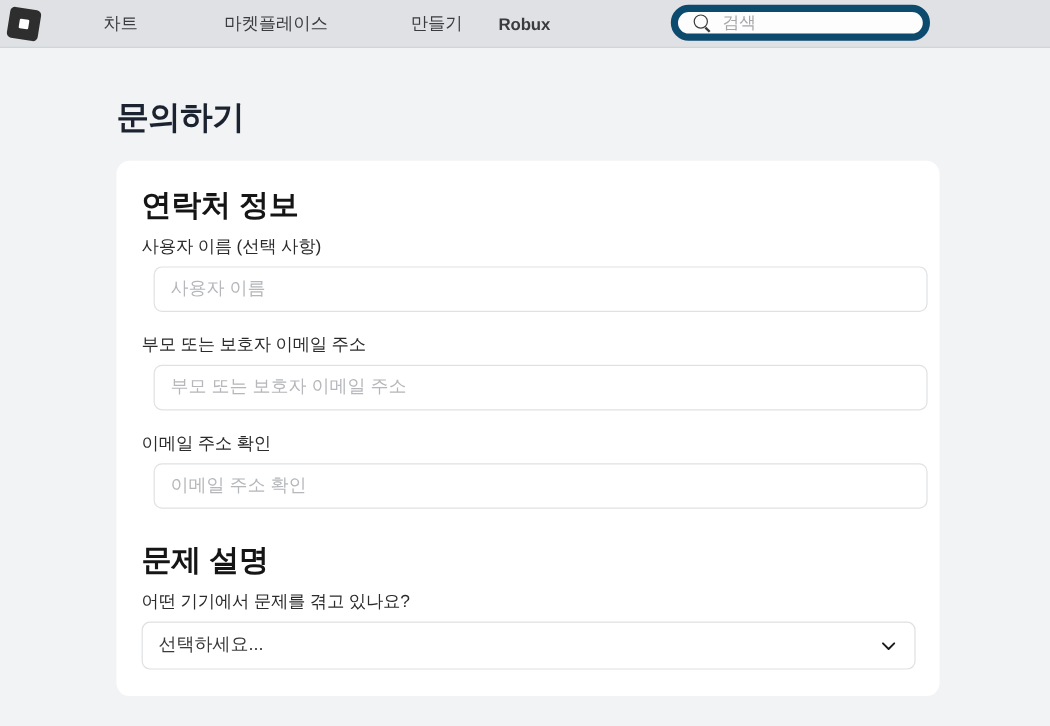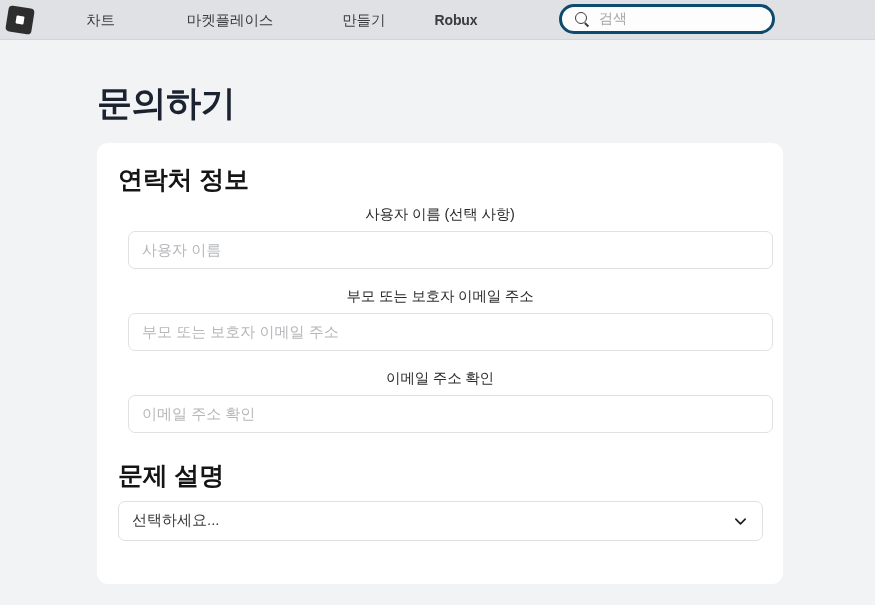--- a/index.html
+++ b/index.html
@@ -62,30 +62,30 @@
     font-size: 14.5px;
     color: #393b3d;
     letter-spacing: -0.1px;
     cursor: pointer;
     white-space: nowrap;
     line-height: 40px;
   }
   .nav-item.n1 { margin-left: 46px; }
   .nav-item.n2 { margin-left: 72px; }
   .nav-item.n3 { margin-left: 69px; }
-  .nav-item.n4 { margin-left: 49px; font-weight: 700; font-size: 14px; }
+  .nav-item.n4 { margin-left: 30px; font-weight: 700; font-size: 14px; }
 
   .search-box {
     position: absolute;
     left: 559px;
     top: 4px;
     width: 216px;
     height: 30px;
     background: #fdfdfd;
-    border: 3px solid #0c4a6e;
+    border: 6px solid #0c4a6e;
     border-radius: 16px;
     display: flex;
     align-items: center;
     padding: 0 10px;
   }
   .search-icon {
     width: 15px;
     height: 15px;
     flex: 0 0 15px;
     margin-left: 3px;
@@ -117,21 +117,21 @@
   
   .page {
     width: 875px;
     height: 564px;
     background: #f2f3f5;
     padding-top: 0;
   }
   .page-title {
     margin: 0;
     padding: 44px 0 0 97px;
-    font-size: 35px;
+    font-size: 27px;
     line-height: 1.1;
     font-weight: 700;
     color: #1b2330;
     letter-spacing: -0.4px;
   }
 
   .card {
     margin: 20px 0 0 97px;
     width: 686px;
     background: #ffffff;
@@ -149,21 +149,20 @@
   }
   .section-title.second {
     margin-top: 26px;
   }
 
   .field-label {
     font-size: 14.5px;
     color: #2b2b2b;
     margin-bottom: 7px;
     letter-spacing: -0.2px;
-    text-align: center;
   }
 
   .text-input {
     display: block;
     width: 645px;
     height: 38px;
     border: 1px solid #e0e1e3;
     border-radius: 7px;
     background: #fff;
     padding: 0 13px;
@@ -243,20 +242,21 @@
     <input class="text-input" type="text" placeholder="사용자 이름" style="">
 
     <div class="field-label">부모 또는 보호자 이메일 주소</div>
     <input class="text-input" type="text" placeholder="부모 또는 보호자 이메일 주소" style="">
 
     <div class="field-label">이메일 주소 확인</div>
     <input class="text-input" type="text" placeholder="이메일 주소 확인" style="">
 
     <div class="section-title second">문제 설명</div>
 
+    <div class="field-label">어떤 기기에서 문제를 겪고 있나요?</div>
 
     <div class="select-wrap">
       <div class="select-box">
         <span class="select-value">선택하세요...</span>
       </div>
       <span class="chevron">
         <svg width="15" height="15" viewBox="0 0 16 16">
           <path d="M3 5.5 L8 10.5 L13 5.5" fill="none" stroke="#1b1b1b" stroke-width="1.7" stroke-linecap="round" stroke-linejoin="round"></path>
         </svg>
       </span>

